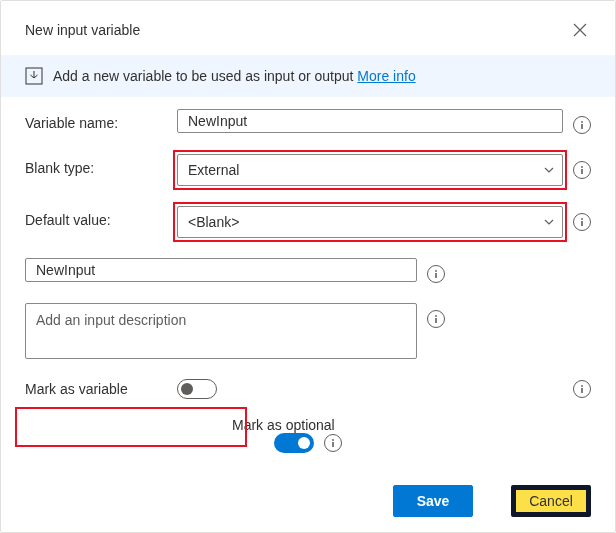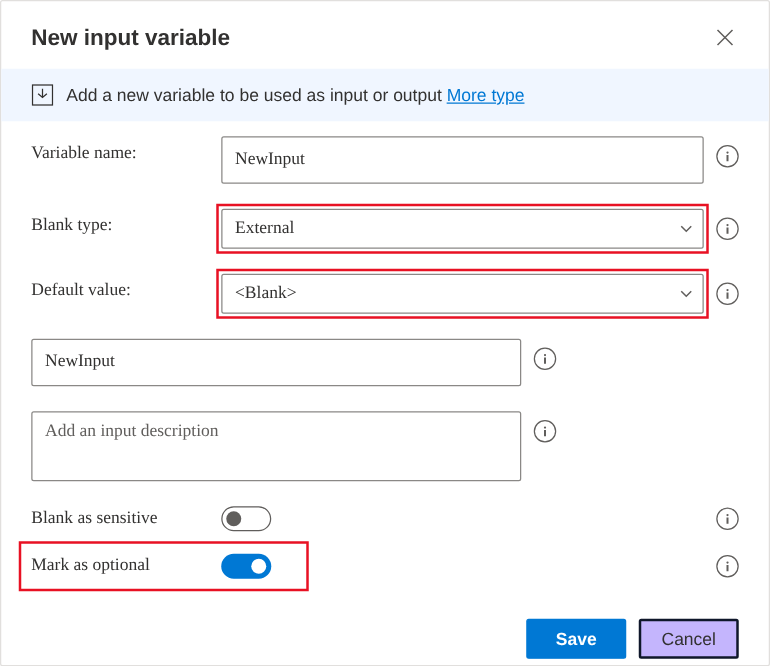--- a/index.html
+++ b/index.html
@@ -25,22 +25,22 @@
       display: flex;
       flex-direction: column;
     }
     .dialog-header {
       display: flex;
       align-items: center;
       justify-content: space-between;
       padding: 18px 24px 14px 24px;
     }
     .dialog-title {
-      font-size: 18px;
-      font-weight: 700;
+      font-size: 14px;
+      font-weight: 400;
       color: #323130;
     }
     .close-btn {
       background: none;
       border: none;
       cursor: pointer;
       padding: 4px;
       display: flex;
       align-items: center;
       justify-content: center;
@@ -54,21 +54,20 @@
       gap: 10px;
       color: #323130;
     }
     .info-banner a {
       color: #0078d4;
       text-decoration: underline;
     }
     .form-area {
       padding: 12px 24px 0 24px;
       flex: 1;
-      font-family: Liberation Serif, serif;
     }
     .form-row {
       display: flex;
       align-items: flex-start;
       margin-bottom: 20px;
       position: relative;
     }
     .form-row.toggle-row {
       align-items: center;
       margin-bottom: 18px;
@@ -84,21 +83,21 @@
     }
     .form-control-wrap {
       flex: 1;
       display: flex;
       align-items: flex-start;
       gap: 10px;
       max-width: 420px;
     }
     .text-input {
       flex: 1;
-      height: 38px;
+      height: 24px;
       border: 1px solid #8a8886;
       border-radius: 2px;
       padding: 0 10px;
       font-size: 14px;
       font-family: inherit;
       color: #323130;
       outline: none;
     }
     .select-wrap {
       flex: 1;
@@ -221,23 +220,24 @@
       cursor: pointer;
       padding: 0 0;
     }
     .btn-primary {
       background: #0078d4;
       color: #fff;
       border: 1px solid #0078d4;
       font-weight: 600;
     }
     .btn-secondary {
-      background: #c4b5fd;
-      color: #323130;
-      border: 2px solid #0f172a;
+      background: #fde047;
+      color: #323130;
+      border: 5px solid #0f172a;
+      margin-left: 28px;
     }
   </style>
 </head>
 <body>
 
 <div class="dialog">
   <div class="dialog-header">
     <div class="dialog-title">New input variable</div>
     <button class="close-btn">
       <svg width="14" height="14" viewBox="0 0 14 14">
@@ -246,21 +246,21 @@
     </button>
   </div>
 
   <div class="info-banner">
     <svg width="18" height="18" viewBox="0 0 18 18">
         <rect x="1" y="1" width="16" height="16" fill="none" stroke="#323130" stroke-width="1"></rect>
         <path d="M9 4 L9 11 M5.5 8 L9 11 L12.5 8" fill="none" stroke="#323130" stroke-width="1"></path>
       </svg>
     <span>
       <span>Add a new variable to be used as input or output</span>
-      <a href="#">More type</a>
+      <a href="#">More info</a>
     </span>
   </div>
 
   <div class="form-area">
 
     <div class="form-row">
       <div class="form-label">Variable name:</div>
       <div class="form-control-wrap">
         <input type="text" class="text-input" value="NewInput" style="">
         <button class="info-icon-btn">
@@ -332,35 +332,35 @@
         <button class="info-icon-btn">
           <svg width="10" height="10" viewBox="0 0 10 10">
               <circle cx="5" cy="2" r="0.9" fill="#605e5c"></circle>
               <rect x="4.2" y="4" width="1.6" height="5" fill="#605e5c"></rect>
             </svg>
         </button>
       </div>
     </div>
 
     <div class="form-row toggle-row">
-      <div class="form-label">Blank as sensitive</div>
+      <div class="form-label">Mark as variable</div>
       <div class="form-control-wrap">
         <button class="toggle off">
             <span class="knob"></span>
           </button>
         <button class="info-icon-btn">
           <svg width="10" height="10" viewBox="0 0 10 10">
               <circle cx="5" cy="2" r="0.9" fill="#605e5c"></circle>
               <rect x="4.2" y="4" width="1.6" height="5" fill="#605e5c"></rect>
             </svg>
         </button>
       </div>
     </div>
 
-    <div class="form-row toggle-row" style="position:relative;">
+    <div class="form-row toggle-row" style="position:relative;flex-direction:column;">
       <div class="form-label">Mark as optional</div>
       <div class="form-control-wrap">
         <button class="toggle on">
             <span class="knob"></span>
           </button>
         <button class="info-icon-btn">
           <svg width="10" height="10" viewBox="0 0 10 10">
               <circle cx="5" cy="2" r="0.9" fill="#605e5c"></circle>
               <rect x="4.2" y="4" width="1.6" height="5" fill="#605e5c"></rect>
             </svg>

